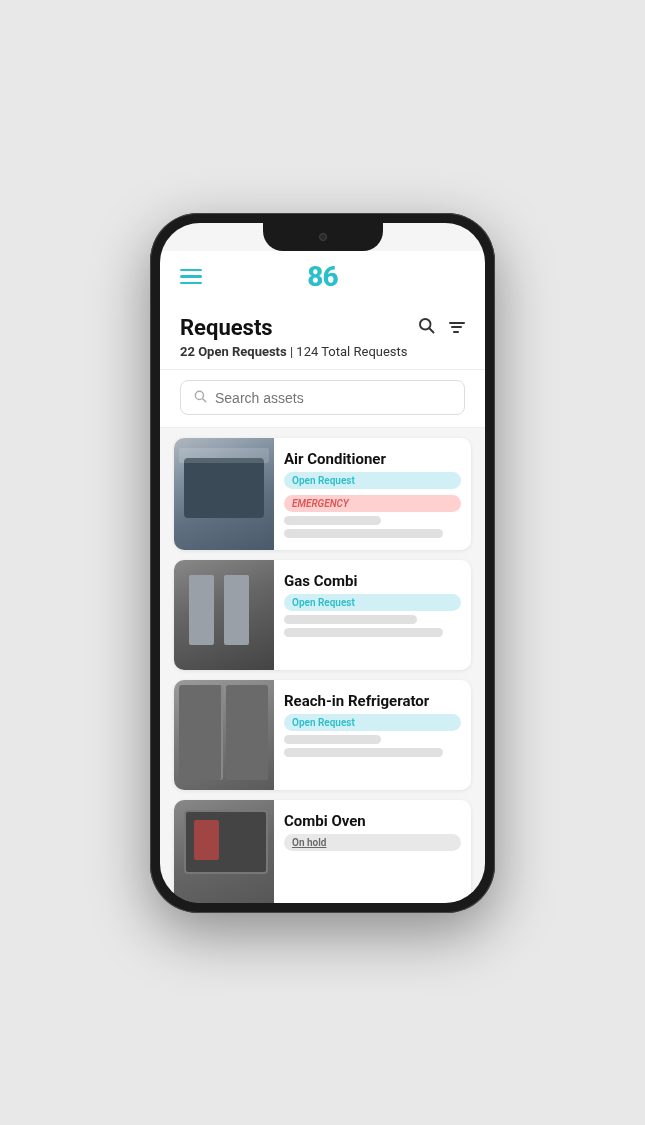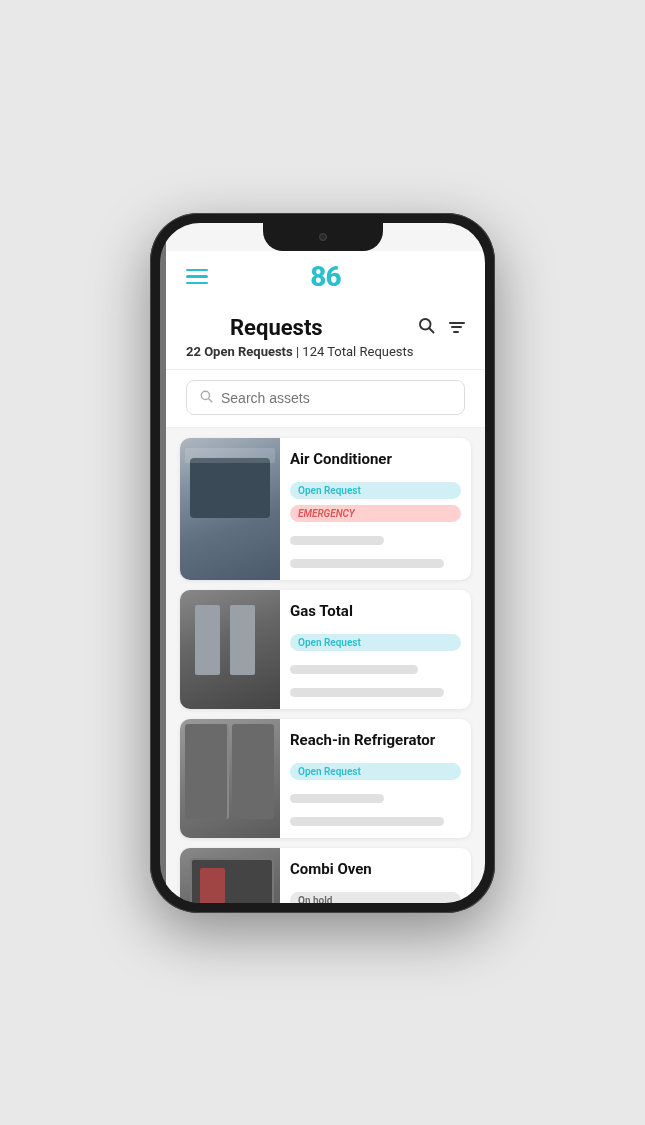--- a/index.html
+++ b/index.html
@@ -23,21 +23,20 @@
       position: relative;
     }
 
     .phone-inner {
       width: 100%;
       height: 100%;
       background: #737373;
       border-radius: 40px;
       overflow: hidden;
       position: relative;
-      padding-left: 6px;
     }
 
     
     .notch {
       position: absolute;
       top: 0;
       left: 50%;
       transform: translateX(-50%);
       width: 120px;
       height: 28px;
@@ -113,21 +112,20 @@
     .page-header-row {
       display: flex;
       justify-content: space-between;
       align-items: center;
     }
 
     .page-title {
       font-size: 22px;
       font-weight: 700;
       color: #111;
-      margin-left: 44px;
     }
 
     .header-icons {
       display: flex;
       gap: 14px;
       align-items: center;
     }
 
     .header-icon {
       color: #333;
@@ -286,21 +284,21 @@
       background: #d44;
       border-radius: 2px;
       opacity: 0.6;
     }
 
     .asset-info {
       padding: 12px 10px;
       flex: 1;
       display: flex;
       flex-direction: column;
-      gap: 14px;
+      gap: 4px;
     }
 
     .asset-name {
       font-size: 15px;
       font-weight: 700;
       color: #111;
     }
 
     .badge-row {
       display: flex;
@@ -428,21 +426,21 @@
               <span class="badge badge-emergency">EMERGENCY</span>
             </div>
             <div class="skeleton-line skeleton-short"></div>
             <div class="skeleton-line skeleton-long"></div>
           </div>
         </div>
 
         <div class="asset-card">
           <div class="asset-image img-fryer"></div>
           <div class="asset-info">
-            <div class="asset-name">Gas Total</div>
+            <div class="asset-name">Gas Combi</div>
             <div class="badge-row">
               <span class="badge badge-open">Open Request</span>
             </div>
             <div class="skeleton-line skeleton-medium"></div>
             <div class="skeleton-line skeleton-long"></div>
           </div>
         </div>
 
         <div class="asset-card">
           <div class="asset-image img-fridge"></div>

